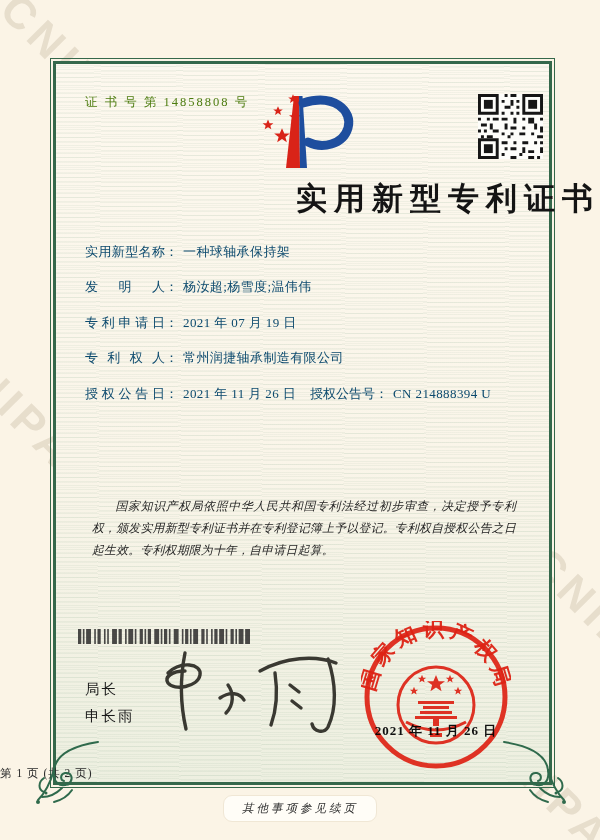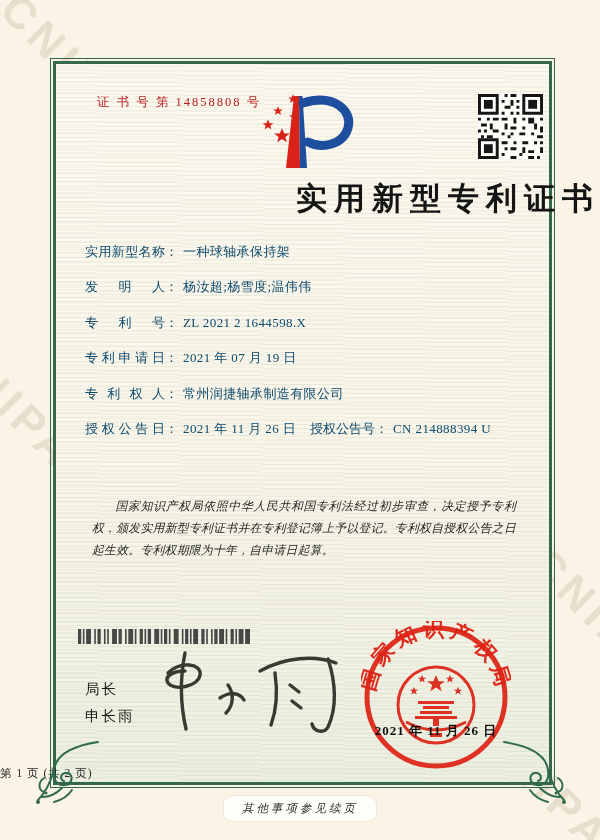--- a/index.html
+++ b/index.html
@@ -18,21 +18,21 @@
   .frame{position:absolute;left:50px;top:58px;right:45px;bottom:52px;border:1px solid #35684b;z-index:2;}
   .frame-inner{position:absolute;inset:2px;border:3px solid #35684b;
     background:
       repeating-linear-gradient(0.7deg, rgba(125,165,135,0.10) 0 1px, rgba(0,0,0,0) 1px 4px),
       repeating-linear-gradient(-0.7deg, rgba(125,165,135,0.08) 0 1px, rgba(0,0,0,0) 1px 5px),
       linear-gradient(180deg,#fdf8ee 0%,#faf5e9 55%,#edefe0 100%);}
   .content{position:absolute;inset:0;z-index:3;}
   .orn{position:absolute;z-index:4;}
   .orn-left{left:30px;top:736px;}
   .orn-right{left:500px;top:736px;transform:scaleX(-1);}
-  .cert-no{position:absolute;left:85px;top:94px;font-size:12.5px;letter-spacing:2px;color:#b91c1c;margin-left:12px;}
+  .cert-no{position:absolute;left:85px;top:94px;font-size:12.5px;letter-spacing:2px;color:#4d7c0f;}
   .logo{position:absolute;left:250px;top:84px;}
   .qr{position:absolute;left:478px;top:94px;}
   .title{position:absolute;left:0;top:178px;width:100%;margin:0;text-align:right;
          font-size:31px;font-weight:700;letter-spacing:7px;color:#141414;}
   .fields{position:absolute;left:85px;top:243px;width:450px;font-size:13px;color:#0c4a6e;}
   .frow{height:35.4px;white-space:nowrap;position:relative;}
   .flabel{display:inline-block;width:80px;text-align:justify;text-align-last:justify;vertical-align:top;}
   .fcolon{display:inline-block;margin-right:5px;}
   .fval{letter-spacing:0.4px;}
   .grant2{position:absolute;left:225px;top:0;}
@@ -135,23 +135,20 @@
     <h1 class="title">实用新型专利证书</h1>
 
     <div class="fields">
       <div class="frow">
         <span class="flabel">实用新型名称</span><span class="fcolon">：</span><span class="fval">一种球轴承保持架</span>
       </div>
       <div class="frow">
         <span class="flabel">发明人</span><span class="fcolon">：</span><span class="fval">杨汝超;杨雪度;温伟伟</span>
       </div>
       <div class="frow">
-        <span class="flabel">专利号</span><span class="fcolon">：</span><span class="fval">ZL 2021 2 1644598.X</span>
-      </div>
-      <div class="frow">
         <span class="flabel">专利申请日</span><span class="fcolon">：</span><span class="fval">2021 年 07 月 19 日</span>
       </div>
       <div class="frow">
         <span class="flabel">专利权人</span><span class="fcolon">：</span><span class="fval">常州润捷轴承制造有限公司</span>
       </div>
       <div class="frow">
         <span class="flabel">授权公告日</span><span class="fcolon">：</span><span class="fval">2021 年 11 月 26 日</span>
         <span class="grant2">
           <span>授权公告号</span><span class="fcolon">：</span><span class="fval">CN 214888394 U</span>
         </span>

